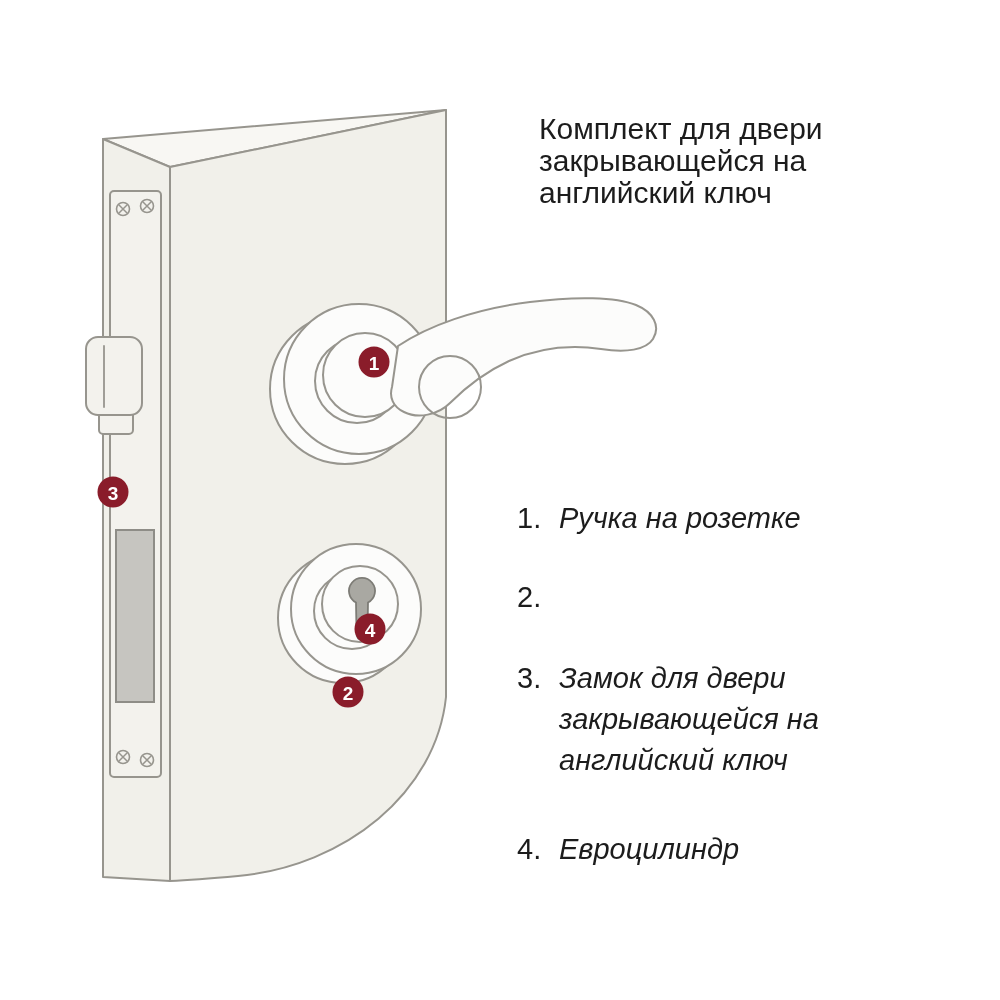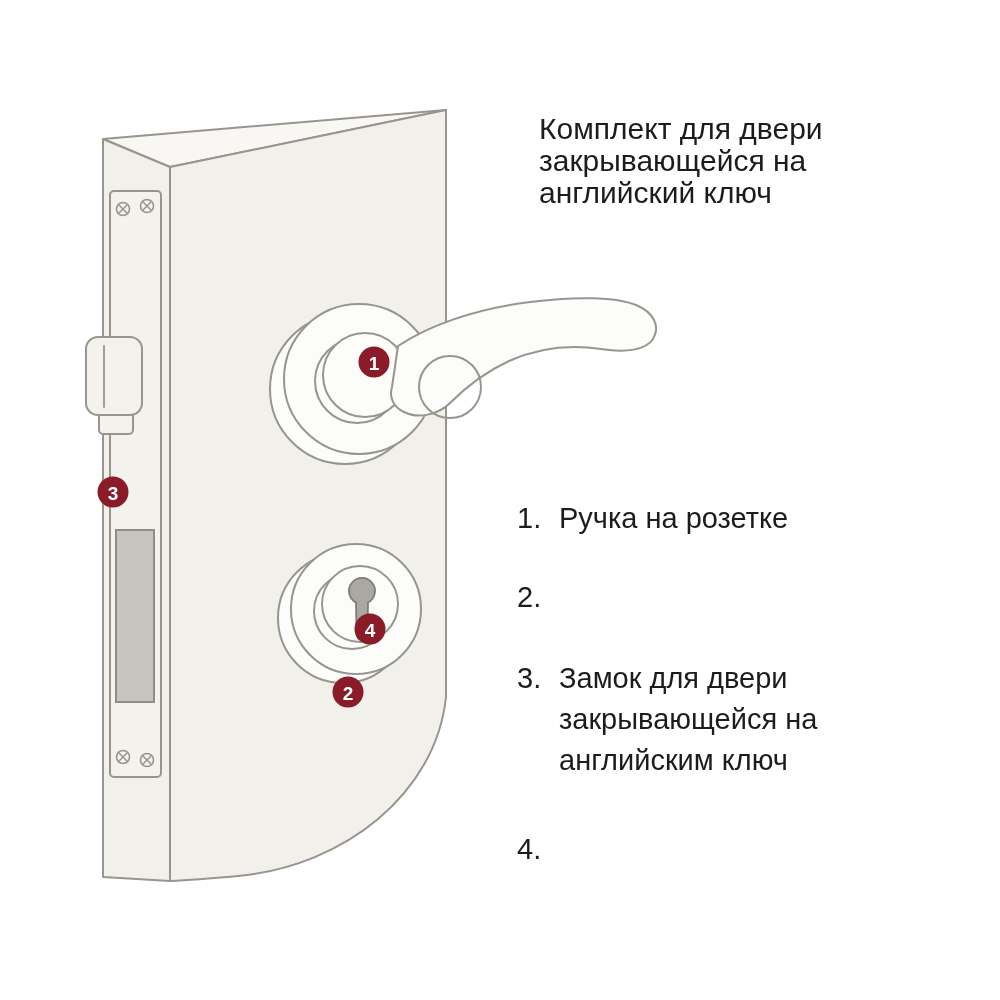--- a/index.html
+++ b/index.html
@@ -33,21 +33,21 @@
 
   
   .title{
     position:absolute;left:523px;top:97px;width:470px;
     margin:16px;font-size:30px;line-height:32px;font-weight:400;
     white-space:pre-line;color:#1c1c1c;
   }
   .legend{position:absolute;left:517px;top:498px;width:475px;}
   .legend-item{display:flex;align-items:flex-start;font-size:29px;line-height:41px;}
   .legend-item .num{flex:0 0 42px;}
-  .legend-item .txt{white-space:pre-line;}
+  .legend-item .txt{white-space:pre-line;font-style:italic;}
   .mb1{margin-bottom:38px;}
   .mb2{margin-bottom:40px;}
   .mb3{margin-bottom:48px;}
 </style>
 </head>
 <body>
 
 <div class="canvas">
 
   <svg class="illus" viewBox="0 0 1000 1000" width="1000" height="1000" aria-hidden="true">
@@ -125,20 +125,21 @@
       <span class="num">1.</span>
       <span class="txt">Ручка на розетке</span>
     </div>
     <div class="legend-item mb2">
       <span class="num">2.</span>
     </div>
     <div class="legend-item mb3">
       <span class="num">3.</span>
       <span class="txt">Замок для двери
 закрывающейся на
-английским ключ</span>
+английский ключ</span>
     </div>
     <div class="legend-item">
       <span class="num">4.</span>
+      <span class="txt">Евроцилиндр</span>
     </div>
   </div>
 
 </div>
 
 </body></html>

